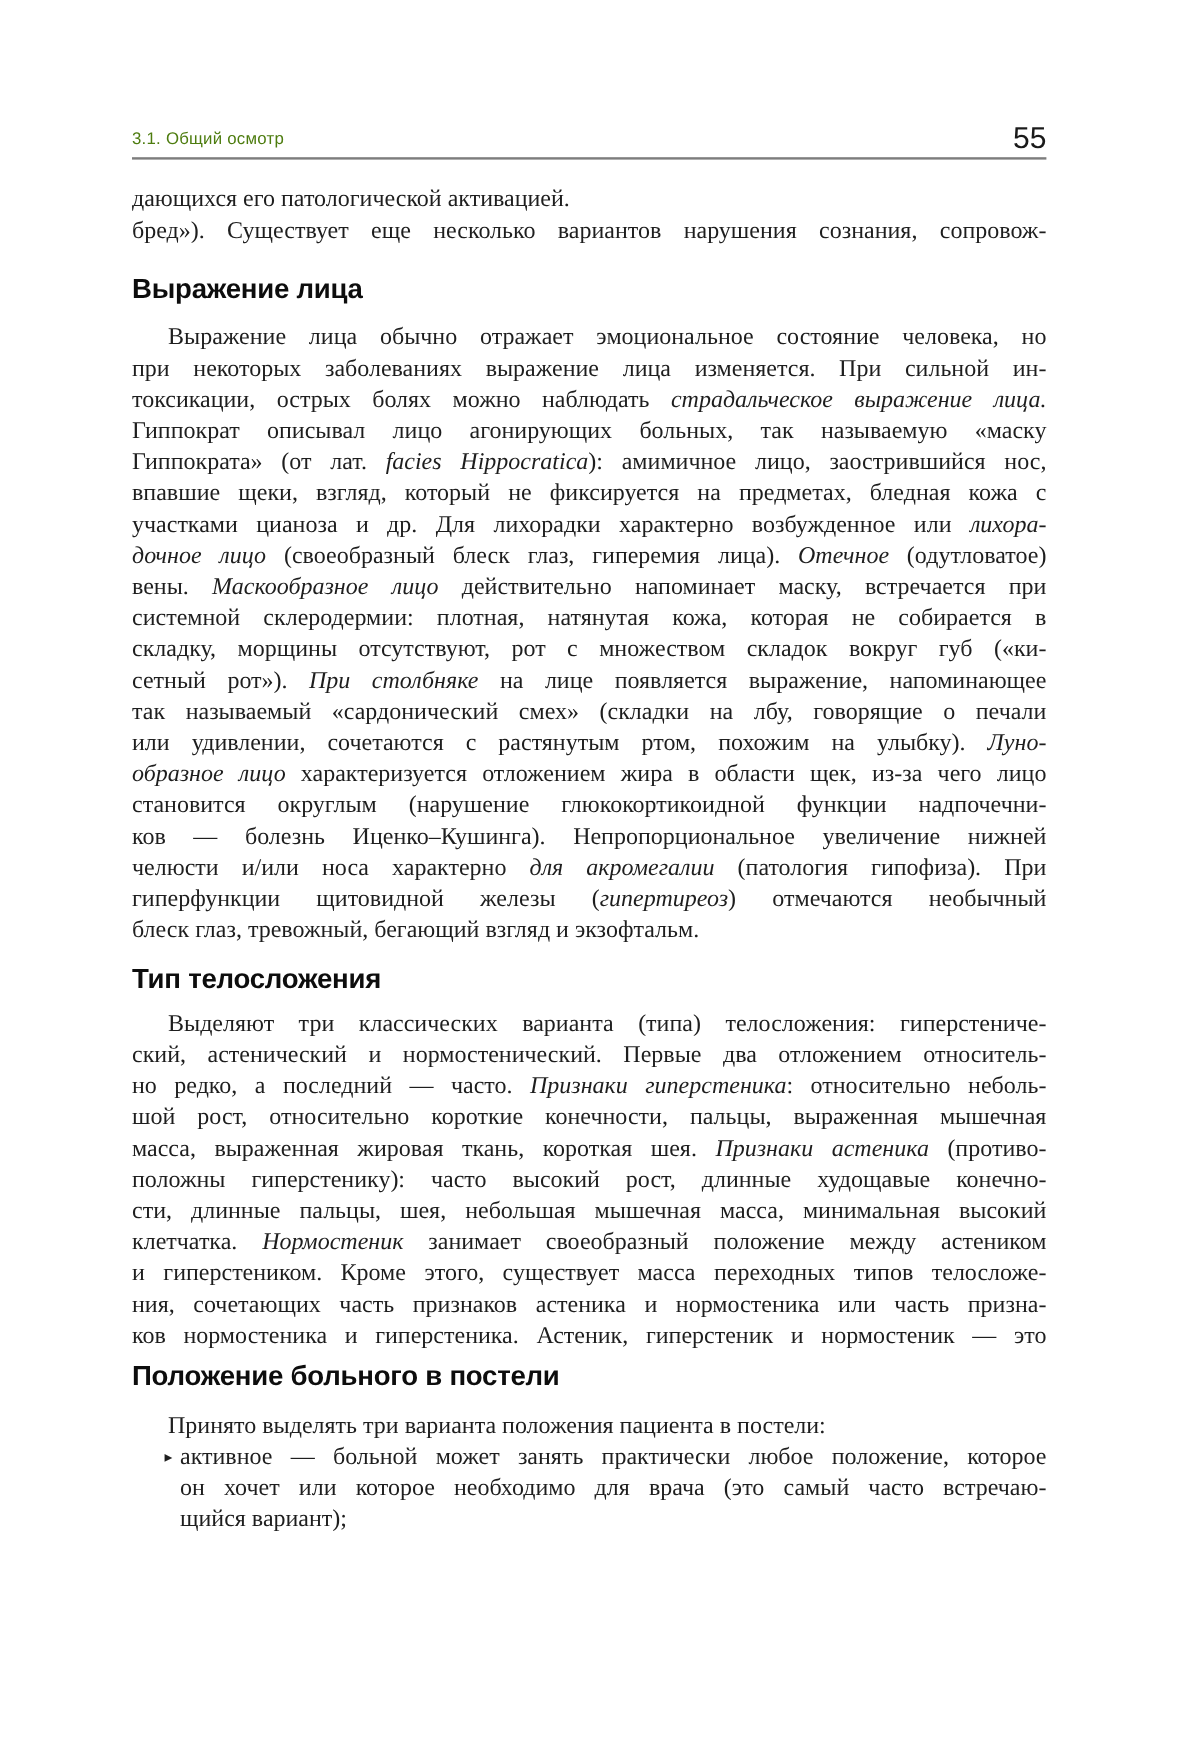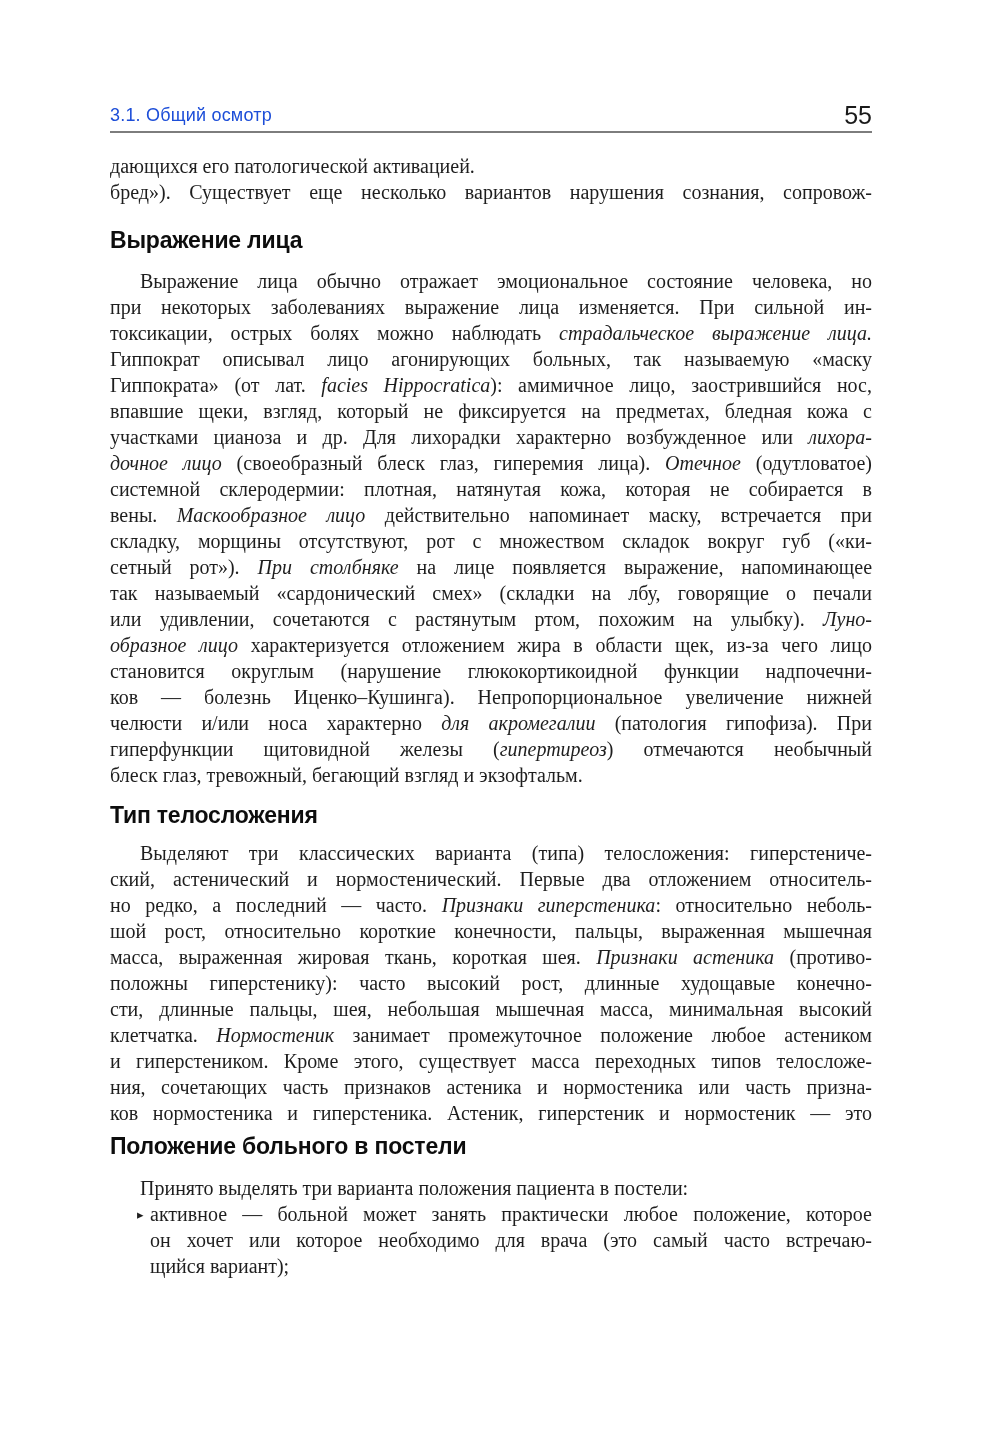--- a/index.html
+++ b/index.html
@@ -19,22 +19,22 @@
   .pagehead {
     display: flex;
     justify-content: space-between;
     align-items: flex-end;
     border-bottom: 2px solid #7d7d7d;
     padding-bottom: 5px;
     line-height: 22px;
     font-family: "Liberation Sans", sans-serif;
   }
   .running-title {
-    font-size: 18px;
-    color: #1d4ed8;
+    font-size: 14px;
+    color: #4d7c0f;
     letter-spacing: 0.2px;
   }
   .page-number {
     font-size: 25px;
     font-weight: normal;
     color: #1a1a1a;
   }
   
   .body-text { padding-top: 20px; }
   .para { font-size: 20px; line-height: 26px; }
@@ -88,43 +88,43 @@
       <h2 class="h1">Выражение лица</h2>
       <div class="para">
         <div class="line indent"><span>Выражение лица обычно отражает эмоциональное состояние человека, но</span></div>
         <div class="line"><span>при некоторых заболеваниях выражение лица изменяется. При сильной ин-</span></div>
         <div class="line"><span>токсикации, острых болях можно наблюдать </span><span class="it">страдальческое выражение лица.</span></div>
         <div class="line"><span>Гиппократ описывал лицо агонирующих больных, так называемую «маску</span></div>
         <div class="line"><span>Гиппократа» (от лат. </span><span class="it">facies Hippocratica</span><span>): амимичное лицо, заострившийся нос,</span></div>
         <div class="line"><span>впавшие щеки, взгляд, который не фиксируется на предметах, бледная кожа с</span></div>
         <div class="line"><span>участками цианоза и др. Для лихорадки характерно возбужденное или </span><span class="it">лихора-</span></div>
         <div class="line"><span class="it">дочное лицо</span><span> (своеобразный блеск глаз, гиперемия лица). </span><span class="it">Отечное</span><span> (одутловатое)</span></div>
+        <div class="line"><span>вены. </span><span class="it">Маскообразное лицо</span><span> действительно напоминает маску, встречается при</span></div>
         <div class="line"><span>системной склеродермии: плотная, натянутая кожа, которая не собирается в</span></div>
-        <div class="line"><span>вены. </span><span class="it">Маскообразное лицо</span><span> действительно напоминает маску, встречается при</span></div>
         <div class="line"><span>складку, морщины отсутствуют, рот с множеством складок вокруг губ («ки-</span></div>
         <div class="line"><span>сетный рот»). </span><span class="it">При столбняке</span><span> на лице появляется выражение, напоминающее</span></div>
         <div class="line"><span>так называемый «сардонический смех» (складки на лбу, говорящие о печали</span></div>
         <div class="line"><span>или удивлении, сочетаются с растянутым ртом, похожим на улыбку). </span><span class="it">Луно-</span></div>
         <div class="line"><span class="it">образное лицо</span><span> характеризуется отложением жира в области щек, из-за чего лицо</span></div>
         <div class="line"><span>становится округлым (нарушение глюкокортикоидной функции надпочечни-</span></div>
         <div class="line"><span>ков — болезнь Иценко–Кушинга). Непропорциональное увеличение нижней</span></div>
         <div class="line"><span>челюсти и/или носа характерно </span><span class="it">для акромегалии</span><span> (патология гипофиза). При</span></div>
         <div class="line"><span>гиперфункции щитовидной железы (</span><span class="it">гипертиреоз</span><span>) отмечаются необычный</span></div>
         <div class="line last"><span>блеск глаз, тревожный, бегающий взгляд и экзофтальм.</span></div>
       </div>
       <h2 class="h2">Тип телосложения</h2>
       <div class="para">
         <div class="line indent"><span>Выделяют три классических варианта (типа) телосложения: гиперстениче-</span></div>
         <div class="line"><span>ский, астенический и нормостенический. Первые два отложением относитель-</span></div>
         <div class="line"><span>но редко, а последний — часто. </span><span class="it">Признаки гиперстеника</span><span>: относительно неболь-</span></div>
         <div class="line"><span>шой рост, относительно короткие конечности, пальцы, выраженная мышечная</span></div>
         <div class="line"><span>масса, выраженная жировая ткань, короткая шея. </span><span class="it">Признаки астеника</span><span> (противо-</span></div>
         <div class="line"><span>положны гиперстенику): часто высокий рост, длинные худощавые конечно-</span></div>
         <div class="line"><span>сти, длинные пальцы, шея, небольшая мышечная масса, минимальная высокий</span></div>
-        <div class="line"><span>клетчатка. </span><span class="it">Нормостеник</span><span> занимает промежуточное положение любое астеником</span></div>
+        <div class="line"><span>клетчатка. </span><span class="it">Нормостеник</span><span> занимает своеобразный положение между астеником</span></div>
         <div class="line"><span>и гиперстеником. Кроме этого, существует масса переходных типов телосложе-</span></div>
         <div class="line"><span>ния, сочетающих часть признаков астеника и нормостеника или часть призна-</span></div>
         <div class="line"><span>ков нормостеника и гиперстеника. Астеник, гиперстеник и нормостеник — это</span></div>
       </div>
       <h2 class="h3">Положение больного в постели</h2>
       <div class="para">
         <div class="line indent last"><span>Принято выделять три варианта положения пациента в постели:</span></div>
       </div>
       <div class="para bullet">
         <span class="marker">▸</span>

